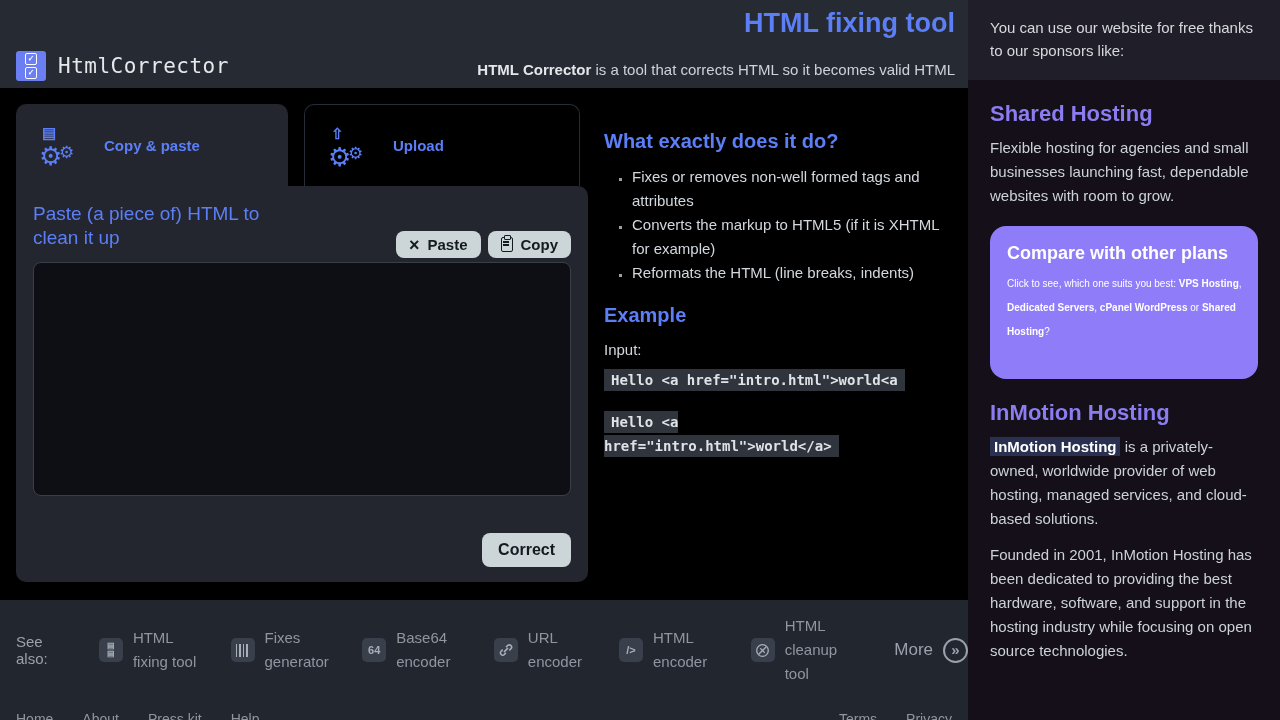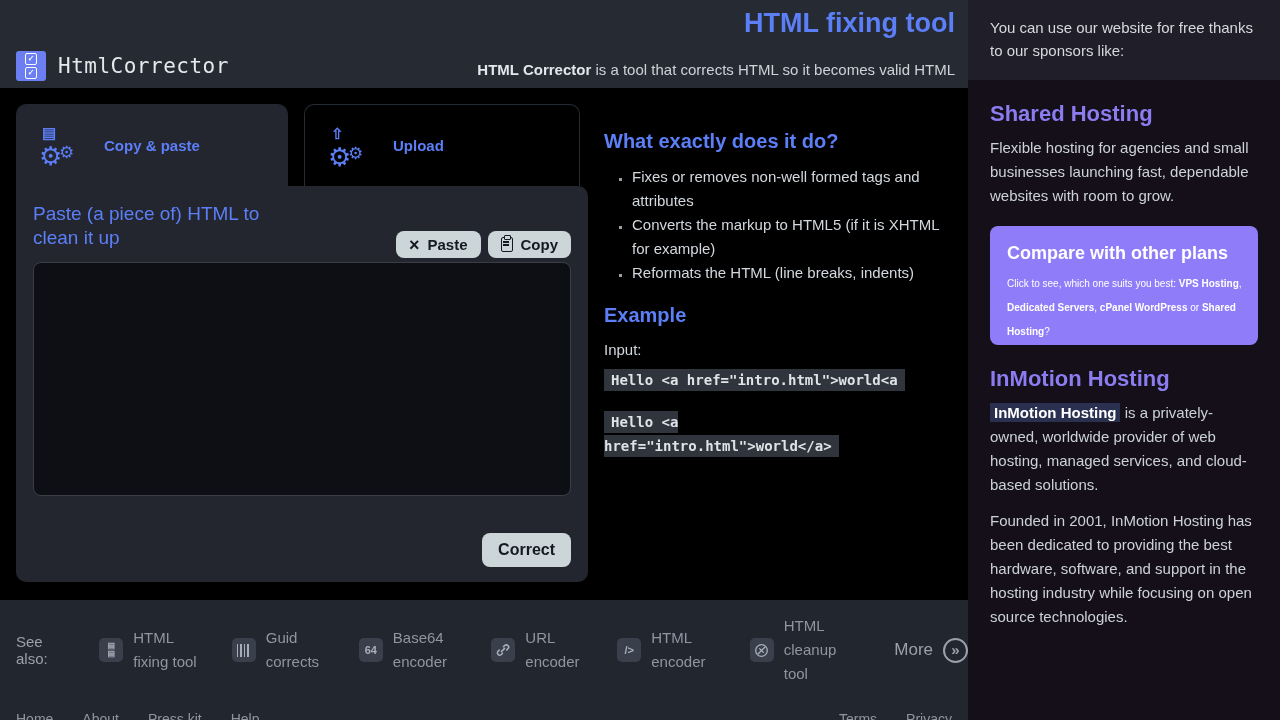--- a/index.html
+++ b/index.html
@@ -50,21 +50,21 @@
   .code-wrap { margin-bottom:18px; }
   .code-wrap code { background:#2F343D; color:#DFE3E7; font-family:"DejaVu Sans Mono", monospace; font-weight:bold; font-size:14px; line-height:24px; padding:3px 7px; }
   .code-narrow { width:280px; }
 
   
   .sidebar { position:absolute; left:968px; top:0; width:312px; height:720px; background:#140F18; }
   .sidebar-note { background:#201E29; padding:16px 22px 18px 22px; font-size:15px; line-height:23px; color:#D6D9DD; }
   .sidebar-body { padding:0 20px; }
   .sidebar-body h2 { font-size:22px; font-weight:bold; color:#8B7CF0; margin:21px 0 9px 2px; }
   .sidebar-body p { font-size:15px; line-height:24px; color:#CCD2D8; margin:0 2px 12px 2px; }
-  .promo-card { background:#8F7CF8; border-radius:8px; padding:15px 15px 1px 17px; margin:18px 2px 12px 2px; color:#fff; cursor:pointer; }
+  .promo-card { background:#8F7CF8; border-radius:16px; padding:15px 15px 35px 17px; margin:18px 2px 12px 2px; color:#fff; cursor:pointer; }
   .promo-card h3 { font-size:18px; line-height:24px; font-weight:bold; margin-bottom:7px; }
   .promo-card p { font-size:10px; line-height:24px; color:#fff; margin:0; }
   .link-highlight { background:#2A3150; color:#fff; font-weight:bold; padding:1px 4px; }
 
   
   .footer { position:absolute; left:0; top:600px; width:968px; height:120px; background:#22262F; }
   .see-also { position:absolute; left:16px; top:14px; display:flex; align-items:center; }
   .see-also-label { font-size:15px; color:#9AA1AB; margin-right:33px; }
   .fl { display:flex; align-items:center; gap:10px; margin-right:28px; }
   .fl-icon { flex:none; width:24px; height:24px; background:#3A404B; border-radius:5px; color:#A9AFB9; display:flex; align-items:center; justify-content:center; font-size:11px; font-weight:bold; }
@@ -167,21 +167,21 @@
       <span class="fl-icon">
           <span class="two-docs">▤<br>▤</span>
         </span>
       <span class="fl-label">HTML fixing tool</span>
     </a>
 
     <a class="fl">
       <span class="fl-icon">
           <span class="barcode"></span>
         </span>
-      <span class="fl-label">Guid corrects</span>
+      <span class="fl-label">Fixes generator</span>
     </a>
 
     <a class="fl">
       <span class="fl-icon">64</span>
       <span class="fl-label">Base64 encoder</span>
     </a>
 
     <a class="fl">
       <span class="fl-icon">
         <svg viewBox="0 0 16 16" width="14" height="14">

